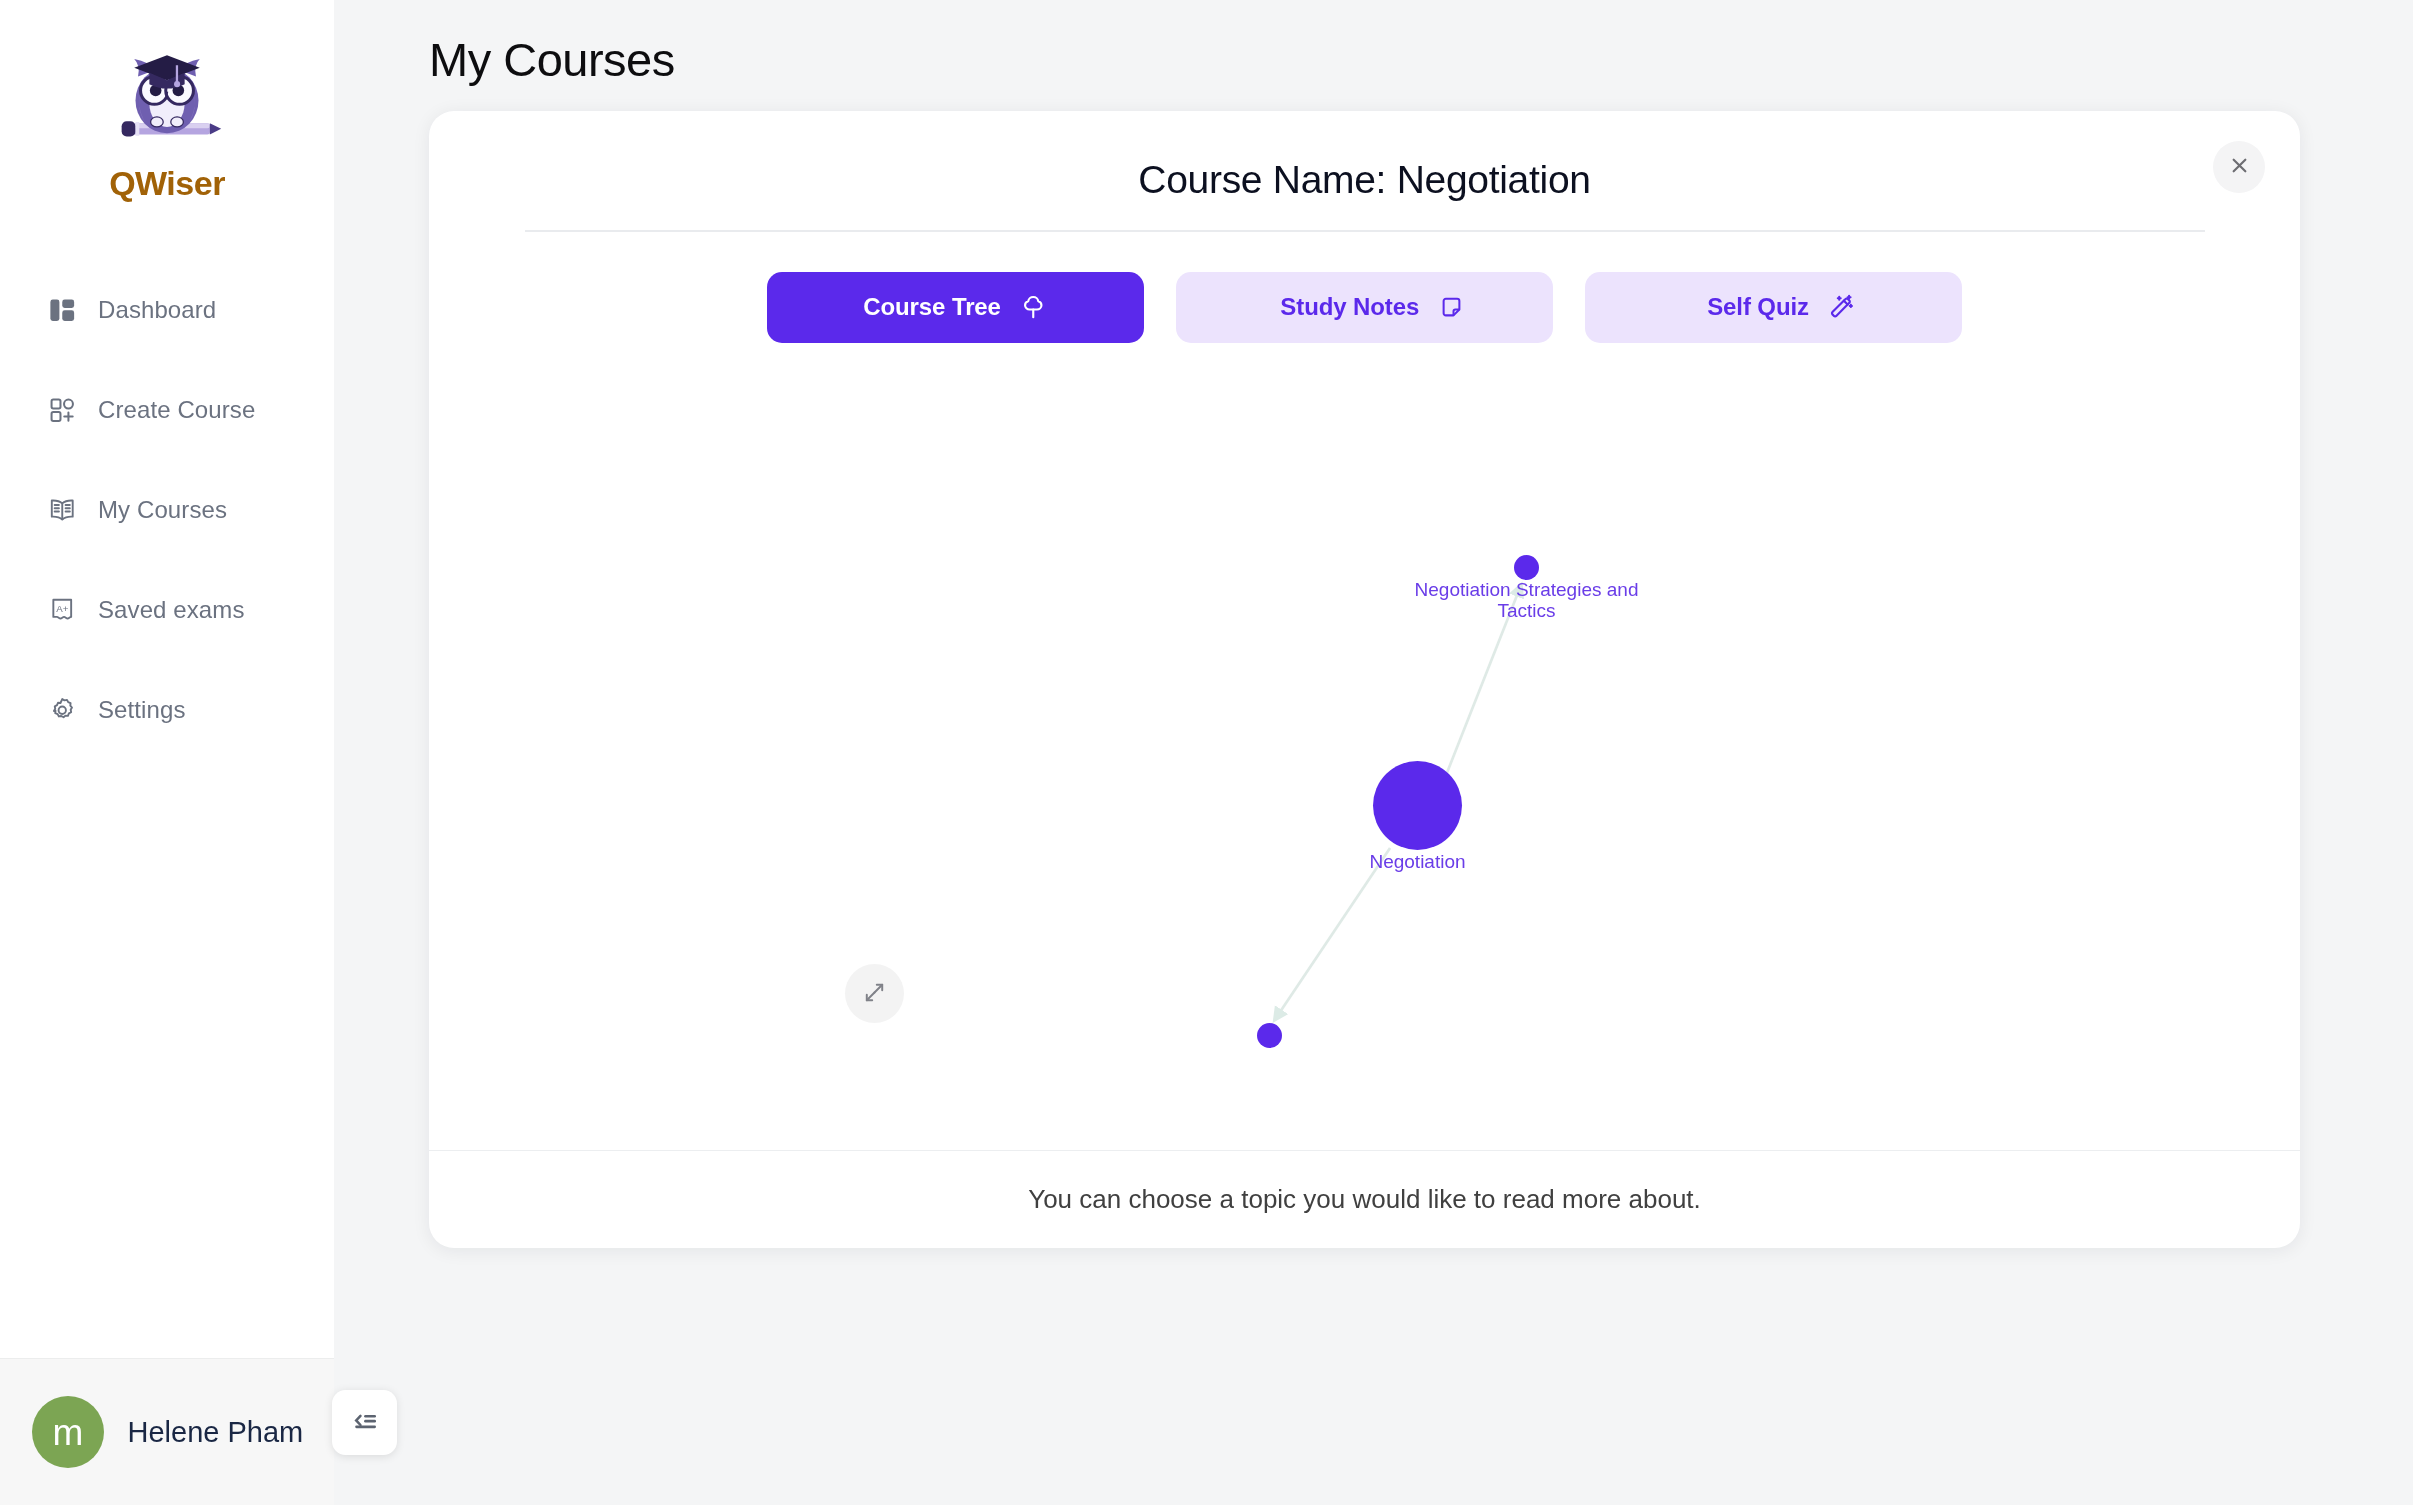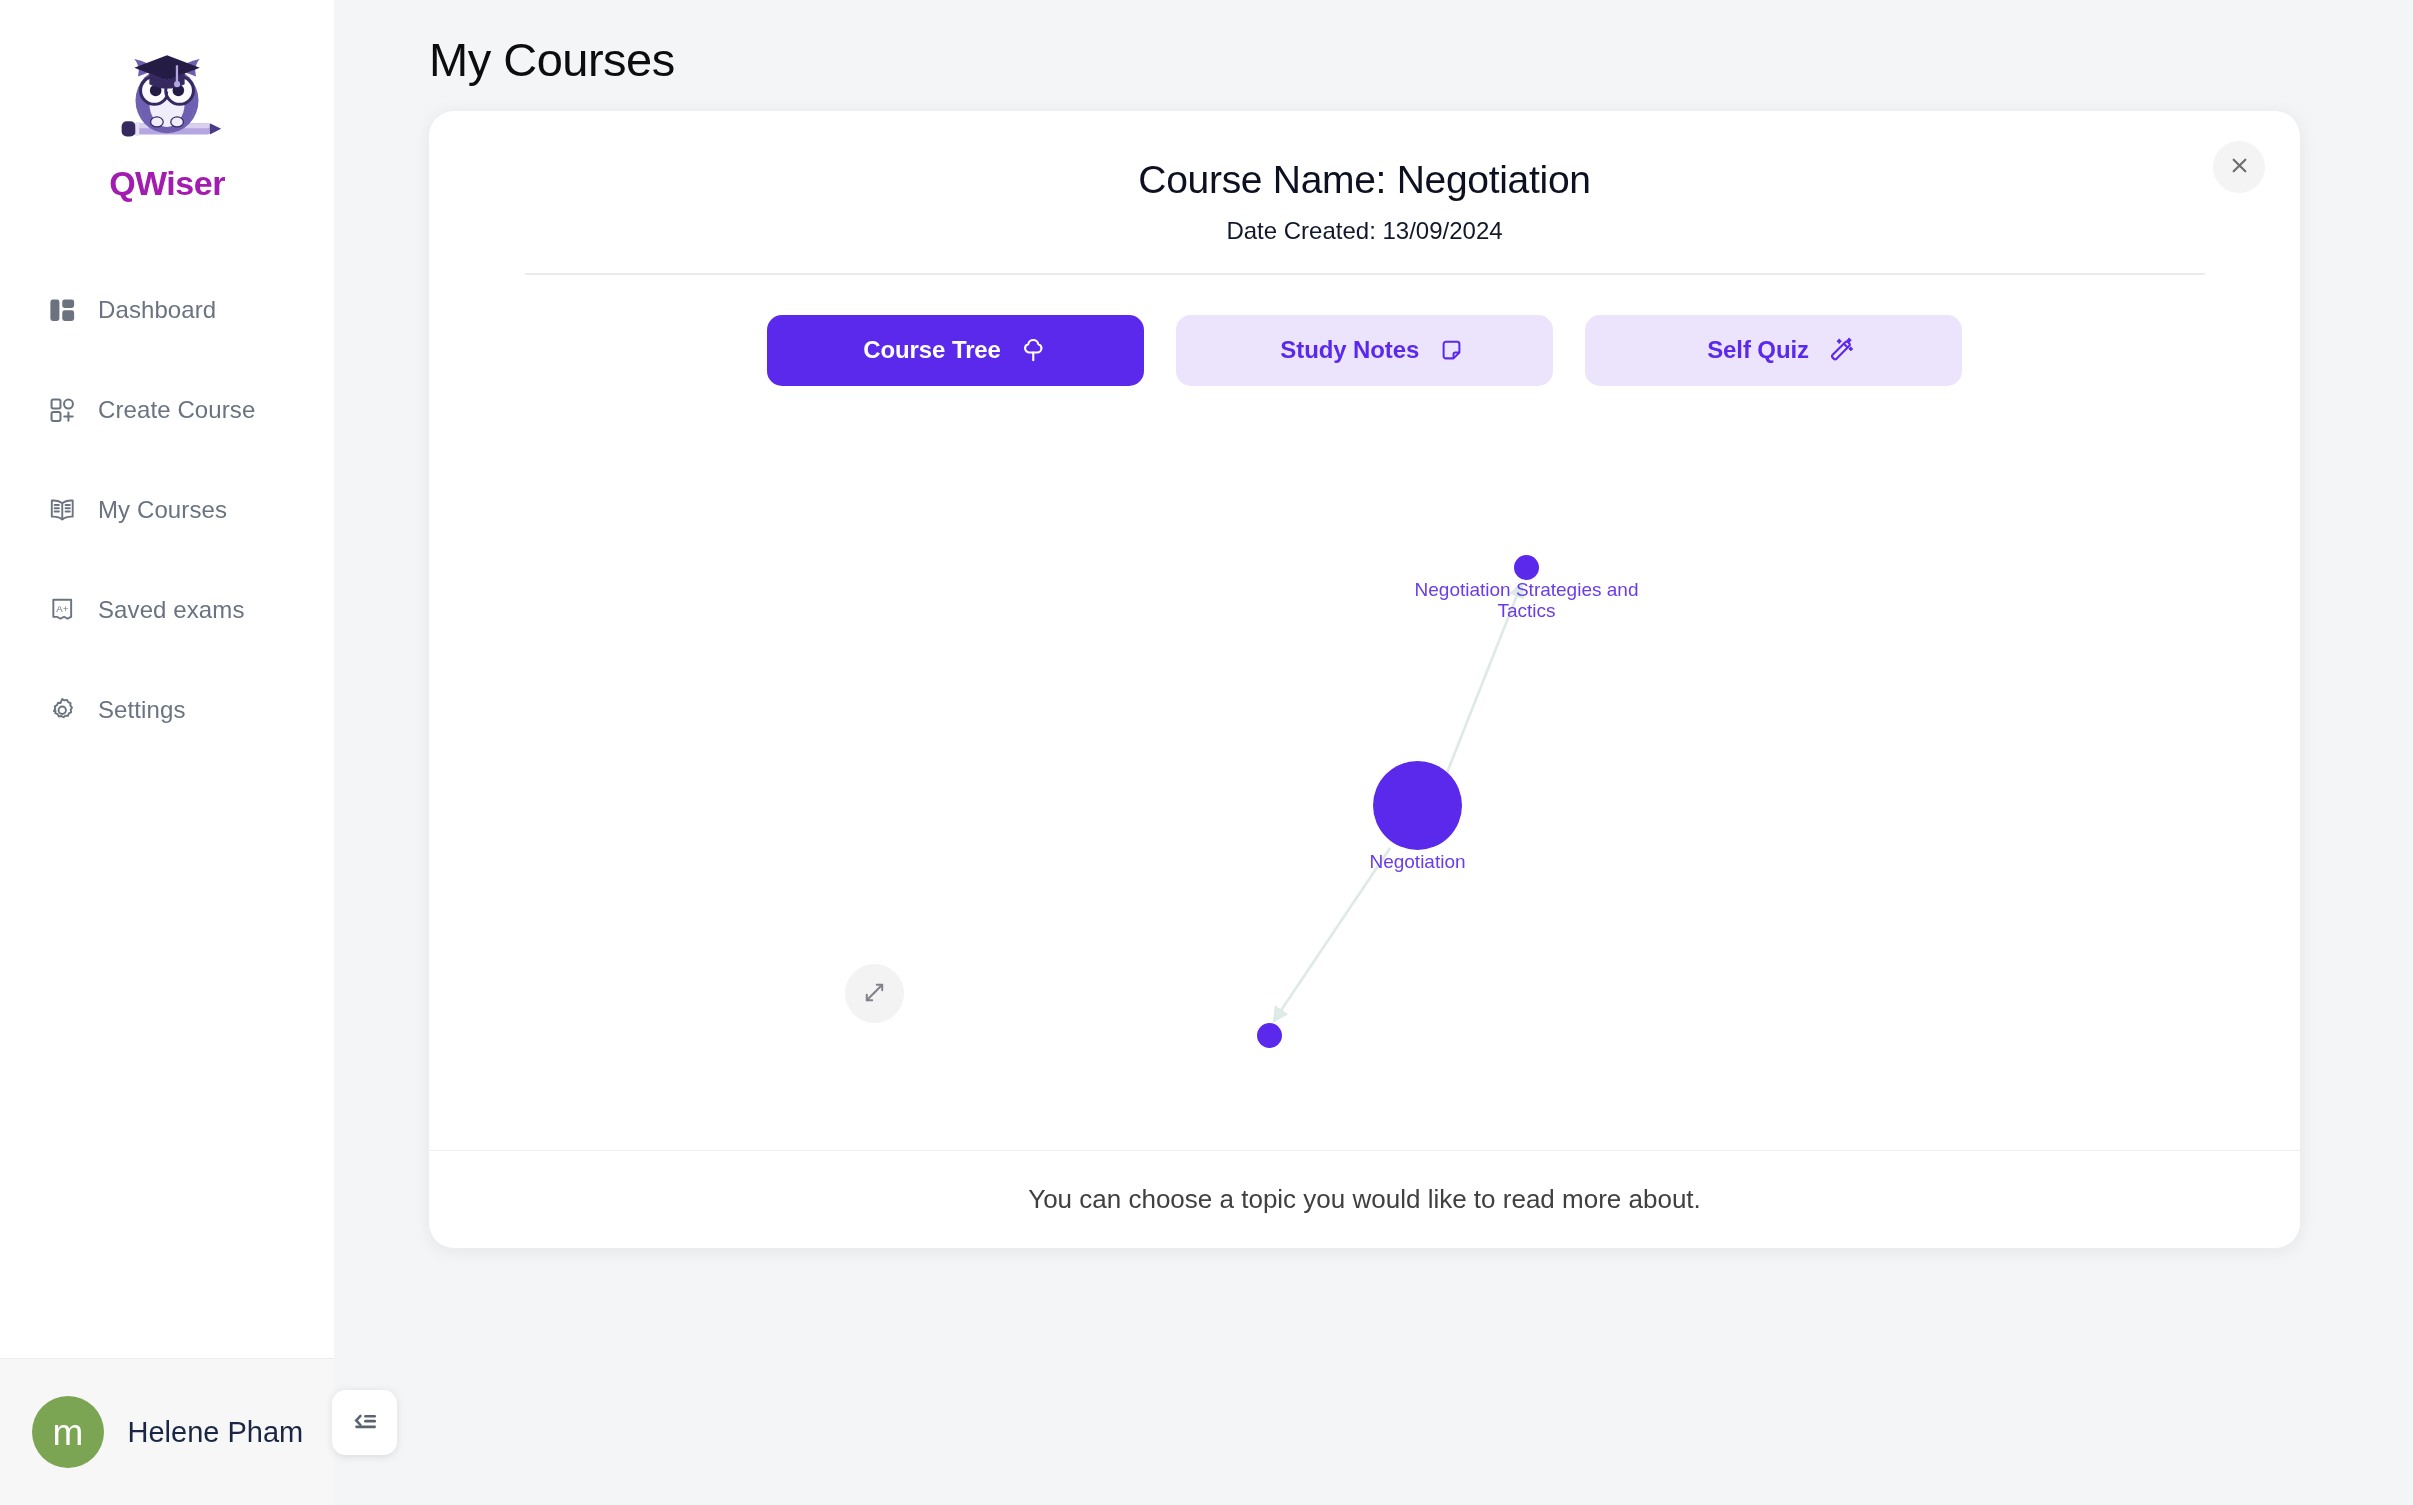--- a/index.html
+++ b/index.html
@@ -41,21 +41,21 @@
     flex-direction: column;
     align-items: center;
   }
 
   .owl-logo { width: 126px; height: 126px; display: block; }
 
   .logo-word {
     margin-top: 3.4px;
     font-size: 34px;
     font-weight: bold;
-    color: #a21caf;
+    color: #a16207;
     letter-spacing: -0.5px;
   }
 
   .nav {
     margin-top: 65px;
     display: flex;
     flex-direction: column;
     gap: 16px;
   }
 
@@ -431,21 +431,20 @@
       <button class="close-btn">
         <span>
           <svg width="25" height="25" viewBox="0 0 24 24" fill="none" stroke="currentColor" stroke-width="2.1" stroke-linecap="round">
             <path d="M6.4 6.4l11.2 11.2M17.6 6.4L6.4 17.6"></path>
           </svg>
         </span>
       </button>
 
       <div class="card-header">
         <div class="course-name">Course Name: Negotiation</div>
-        <div class="course-date">Date Created: 13/09/2024</div>
         <div class="header-divider"></div>
       </div>
 
       <div class="tabs">
 
         <button class="tab active">
           <span>Course Tree</span>
           <span>
             <svg width="28.5" height="28.5" viewBox="0 0 24 24" fill="none" stroke="currentColor" stroke-width="1.8" stroke-linecap="round" stroke-linejoin="round">
               <path d="M12 3.4c2.3 0 4 1.6 4.2 3.5 1.6.4 2.7 1.8 2.7 3.4 0 2-1.7 3.6-3.8 3.6H8.9C6.8 13.9 5.1 12.3 5.1 10.3c0-1.6 1.1-3 2.7-3.4C8 5 9.7 3.4 12 3.4Z"></path>

